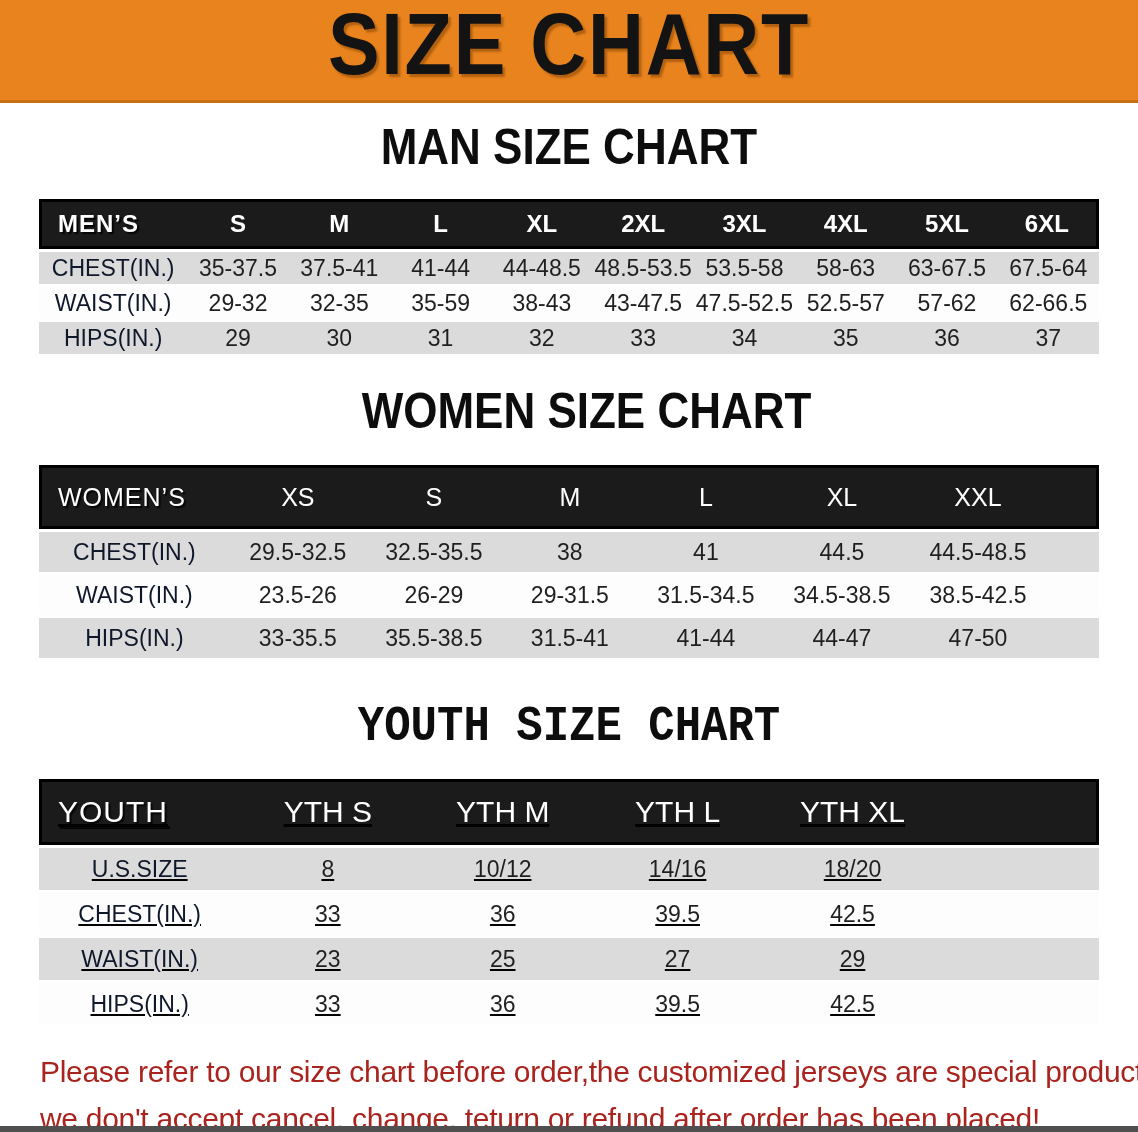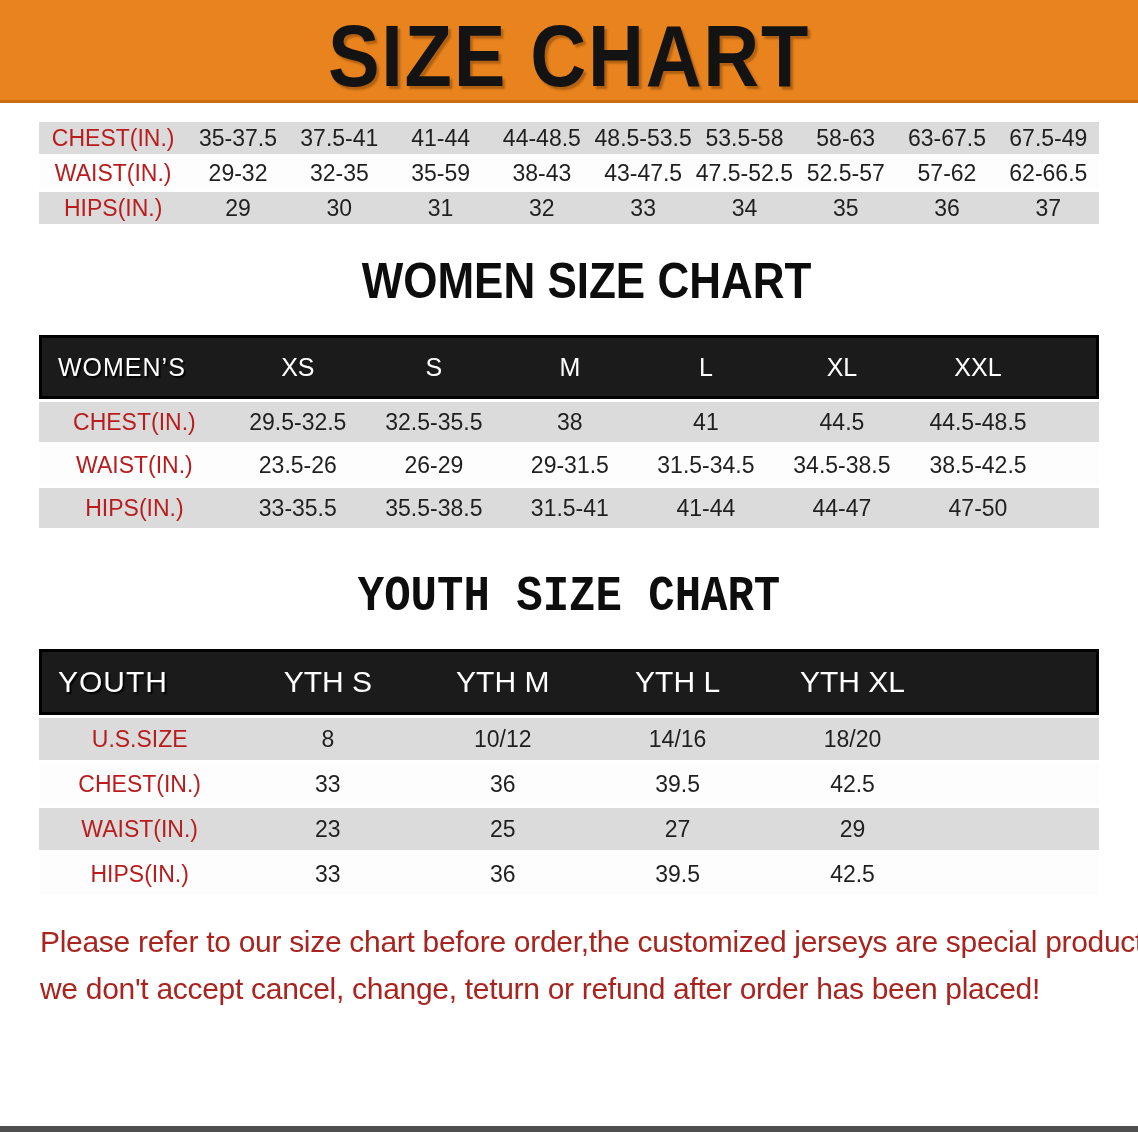--- a/index.html
+++ b/index.html
@@ -4,21 +4,21 @@
 <style>
   html,body { margin:0; padding:0; background:#ffffff; }
   .page {
     position:relative; width:1138px; height:1132px; overflow:hidden;
     background:#ffffff; font-family:"Liberation Sans", sans-serif;
   }
 
   
   .banner {
     height:100px; background:#E8831D; border-bottom:3px solid #C96F12;
-    display:flex; align-items:flex-end; justify-content:center;
+    display:flex; align-items:flex-start; justify-content:center;
   }
   .banner-title {
     display:inline-block; transform:scaleX(0.88);
     font-size:88px; font-weight:bold; color:#131313; letter-spacing:2px;
     text-shadow:3px 3px 2px rgba(110,55,0,0.45);
     white-space:nowrap; line-height:1;
   }
 
   
   .section-title { text-align:center; margin:0; line-height:48px; }
@@ -27,21 +27,21 @@
     font-size:50px; font-weight:bold; color:#0d0d0d; white-space:nowrap;
   }
   .t-men   { margin-top:20px; }
   .t-women { margin-top:30px;padding-left:35px; }
   .t-youth { margin-top:42px;font-family:Liberation Mono, monospace; }
 
   
   .tbl-wrap { width:1060px; margin:0 auto; }
   .w-men   { margin-top:16px; }
   .w-women { margin-top:18px; }
-  .w-youth { margin-top:18px; }
+  .w-youth { margin-top:18px;text-decoration:underline; }
   table.size-table {
     width:100%; border-collapse:separate; border-spacing:0 3px; table-layout:fixed;
   }
   tr.hdr th {
     background:#1B1B1B; color:#ffffff; text-align:center; vertical-align:middle;
     border-top:3px solid #000; border-bottom:3px solid #000; padding:0;
   }
   tr.hdr th:first-child { border-left:3px solid #000; }
   tr.hdr th:last-child  { border-right:3px solid #000; }
   th.corner {
@@ -58,21 +58,21 @@
 
   td {
     text-align:center; vertical-align:middle;
     font-size:23px; color:#1f1f1f; padding:0;
   }
   .men   td { height:32px; }
   .women td { height:40px; }
   .youth td { height:42px; }
   tr.row-gray  td { background:#DBDBDB; }
   tr.row-white td { background:#FDFDFD; }
-  td.lbl { color:#b91c1c; }
+  td.lbl { color:#0f172a; }
 
   
   .disclaimer {
     margin:20px 0 0 40px; color:#A9241E;
     font-size:30px; line-height:47px; letter-spacing:-0.3px;
     font-weight:normal;
   }
   .disclaimer div { white-space:nowrap; }
 
   
@@ -82,47 +82,62 @@
 </style>
 </head>
 <body>
 
 <div class="page">
 
   <div class="banner">
     <span class="banner-title">SIZE CHART</span>
   </div>
 
+  <h2 class="section-title t-men">
+    <span>MAN SIZE CHART</span>
+  </h2>
 
   <div class="tbl-wrap w-men">
     <table class="size-table men">
       <colgroup>
           <col style="width:14%">
           <col>
           <col>
           <col>
           <col>
           <col>
           <col>
           <col>
           <col>
           <col>
         </colgroup>
       <tbody>
+          <tr class="hdr">
+        <th class="corner">MEN’S</th>
+        <th>S</th>
+        <th>M</th>
+        <th>L</th>
+        <th>XL</th>
+        <th>2XL</th>
+        <th>3XL</th>
+        <th>4XL</th>
+        <th>5XL</th>
+        <th>6XL</th>
+      </tr>
       <tr class="row-gray">
         <td class="lbl">CHEST(IN.)</td>
         <td>35-37.5</td>
         <td>37.5-41</td>
         <td>41-44</td>
         <td>44-48.5</td>
         <td>48.5-53.5</td>
         <td>53.5-58</td>
         <td>58-63</td>
         <td>63-67.5</td>
-        <td>67.5-49</td>
+        <td>67.5-64</td>
       </tr>
       <tr class="row-white">
         <td class="lbl">WAIST(IN.)</td>
         <td>29-32</td>
         <td>32-35</td>
         <td>35-59</td>
         <td>38-43</td>
         <td>43-47.5</td>
         <td>47.5-52.5</td>
         <td>52.5-57</td>

